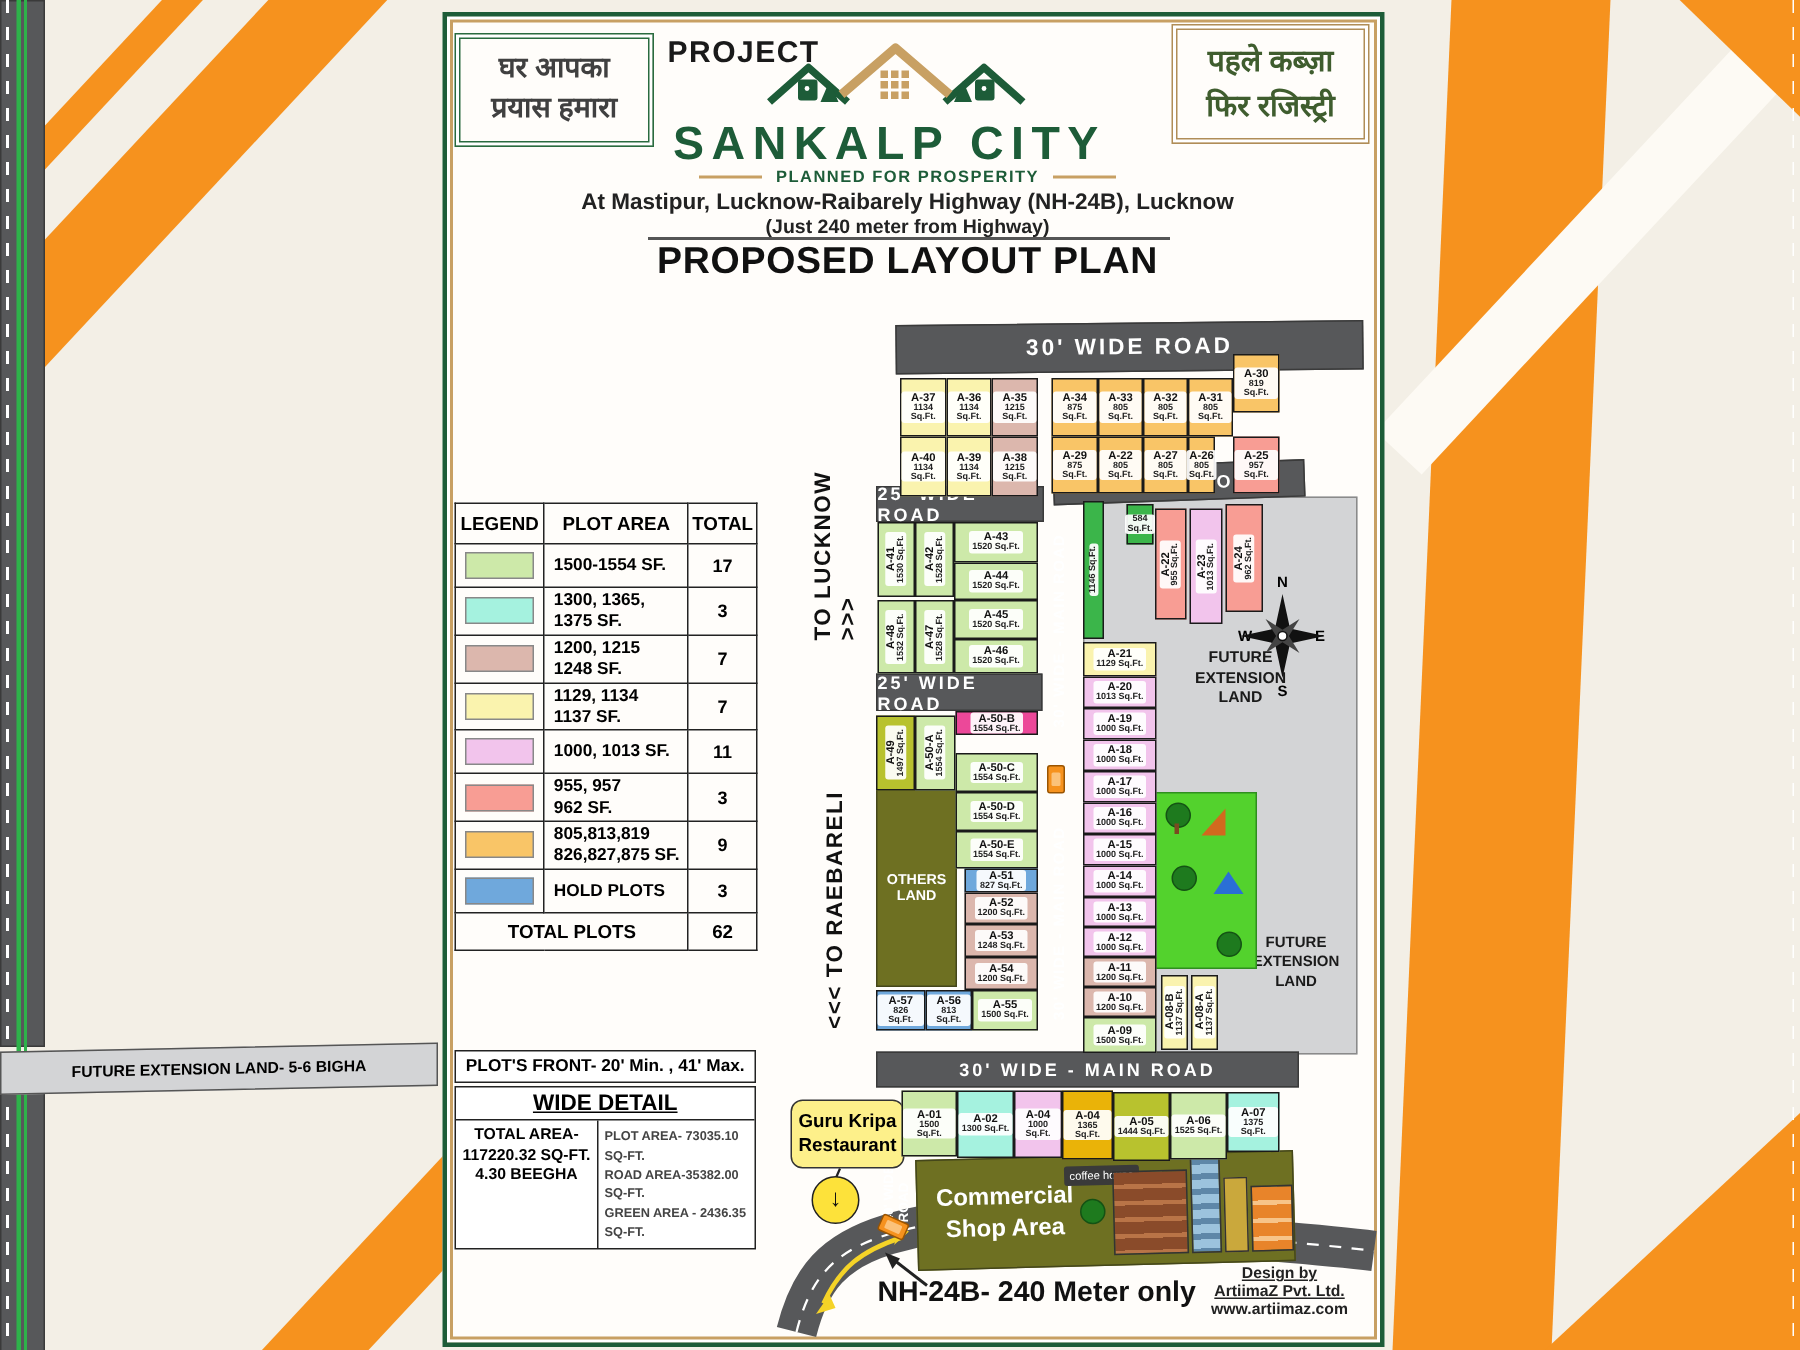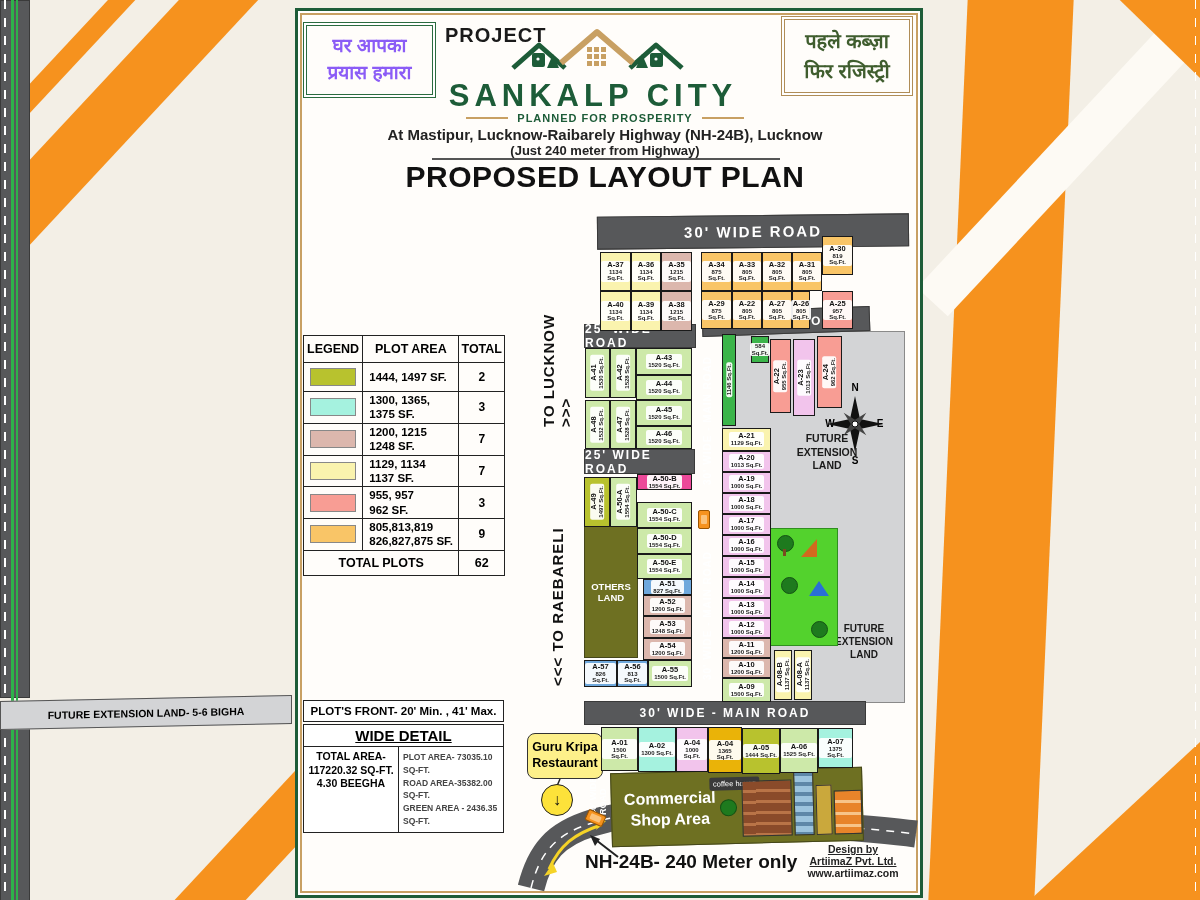--- a/index.html
+++ b/index.html
@@ -13,35 +13,35 @@
   #rb-tl2{width:320px;height:20px;left:-85px;top:40px;transform:rotate(-47deg);}
   #rb-right{left:948px;top:0;width:106px;height:900px;transform:skewX(-2.5deg);}
   #rb-rw{position:absolute;background:#fdfaf4;width:380px;height:42px;left:872px;top:142px;transform:rotate(-47deg);}
   #rb-tr{left:1082px;top:0;width:118px;height:118px;clip-path:polygon(32% 0,100% 0,100% 66%);}
   #rb-br{left:1030px;top:742px;width:170px;height:158px;clip-path:polygon(100% 0,100% 100%,0 100%);}
   #rb-bl{width:300px;height:52px;left:118px;top:812px;transform:rotate(-47deg);}
   
   #poster{left:295px;top:8px;width:622px;height:884px;background:#fffdfa;
           border:3px solid #1d5c38;box-shadow:inset 0 0 0 2px #fff,inset 0 0 0 4px #c8a063;}
   #slogan-left{left:303px;top:22px;width:131px;height:74px;border:1px solid #2a6b3f;
-     box-shadow:inset 0 0 0 2px #fff,inset 0 0 0 3px #2a6b3f;color:#8b5cf6;font-weight:bold;
+     box-shadow:inset 0 0 0 2px #fff,inset 0 0 0 3px #2a6b3f;color:#404040;font-weight:bold;
      font-size:19px;display:flex;align-items:center;justify-content:center;text-align:center;line-height:1.4;}
   #slogan-right{left:781px;top:16px;width:130px;height:78px;border:1px solid #b08d57;
      box-shadow:inset 0 0 0 2px #fff,inset 0 0 0 3px #b08d57;color:#3f5d2e;font-weight:bold;
      font-size:20px;display:flex;align-items:center;justify-content:center;text-align:center;line-height:1.5;}
   #project-label{left:445px;top:24px;font-size:20px;font-weight:800;letter-spacing:1px;color:#1a1a1a;}
   #brand-name{left:338px;top:78px;width:510px;text-align:center;font-size:31px;font-weight:800;
      letter-spacing:5px;color:#1d5c38;}
   #tagline{left:350px;top:112px;width:510px;display:flex;align-items:center;justify-content:center;gap:9px;}
   #tagline .dash{width:42px;height:0;border-top:2.5px solid #c8a063;}
   #tagline .tg{font-size:11px;font-weight:800;letter-spacing:1px;color:#1d5c38;}
   #addr1{left:350px;top:126px;width:510px;text-align:center;font-size:15px;font-weight:800;color:#222;}
   #addr2{left:350px;top:143px;width:510px;text-align:center;font-size:13px;font-weight:800;color:#222;}
   #addr-line{left:432px;top:158px;width:348px;border-top:2px solid #555;}
-  #plan-title{left:350px;top:160px;width:510px;text-align:center;font-size:30px;font-weight:900;
+  #plan-title{left:350px;top:160px;width:510px;text-align:center;font-size:25px;font-weight:900;
      letter-spacing:.5px;color:#111;}
   
   #legend{left:303px;top:335px;}
   #legend table{border-collapse:collapse;width:202px;}
   #legend th,#legend td{border:1.6px solid #222;padding:1px 2px;}
   #legend th{font-size:12.5px;font-weight:800;height:24px;}
   .sw{width:44px;height:16px;border:1px solid #888;margin:4px auto;}
   .plab{font-size:11.5px;font-weight:800;line-height:1.25;white-space:pre-line;padding-left:6px!important;}
   .ptot{font-size:12px;font-weight:800;text-align:center;width:40px;}
   .trow td{height:22px;font-size:12.5px;font-weight:800;text-align:center;}
@@ -186,24 +186,24 @@
     <thead>
       <tr>
         <th>LEGEND</th>
         <th>PLOT AREA</th>
         <th>TOTAL</th>
       </tr>
     </thead>
     <tbody id="legend-rows">
         <tr>
           <td>
-            <div class="sw" style="background: rgb(184, 194, 46);"></div>
+            <div class="sw" style="background: rgb(205, 233, 169);"></div>
           </td>
-          <td class="plab">1444, 1497 SF.</td>
-          <td class="ptot">2</td>
+          <td class="plab">1500-1554 SF.</td>
+          <td class="ptot">17</td>
         </tr>
         <tr>
           <td>
             <div class="sw" style="background: rgb(165, 242, 223);"></div>
           </td>
           <td class="plab">1300, 1365,
 1375 SF.</td>
           <td class="ptot">3</td>
         </tr>
         <tr>
@@ -217,33 +217,47 @@
         <tr>
           <td>
             <div class="sw" style="background: rgb(250, 243, 174);"></div>
           </td>
           <td class="plab">1129, 1134
 1137 SF.</td>
           <td class="ptot">7</td>
         </tr>
         <tr>
           <td>
+            <div class="sw" style="background: rgb(242, 196, 236);"></div>
+          </td>
+          <td class="plab">1000, 1013 SF.</td>
+          <td class="ptot">11</td>
+        </tr>
+        <tr>
+          <td>
             <div class="sw" style="background: rgb(248, 157, 148);"></div>
           </td>
           <td class="plab">955, 957
 962 SF.</td>
           <td class="ptot">3</td>
         </tr>
         <tr>
           <td>
             <div class="sw" style="background: rgb(249, 197, 103);"></div>
           </td>
           <td class="plab">805,813,819
 826,827,875 SF.</td>
           <td class="ptot">9</td>
+        </tr>
+        <tr>
+          <td>
+            <div class="sw" style="background: rgb(111, 168, 220);"></div>
+          </td>
+          <td class="plab">HOLD PLOTS</td>
+          <td class="ptot">3</td>
         </tr>
       </tbody>
     <tbody>
       <tr class="trow">
         <td colspan="2">TOTAL PLOTS</td>
         <td>62</td>
       </tr>
     </tbody>
   </table>
 </div>

